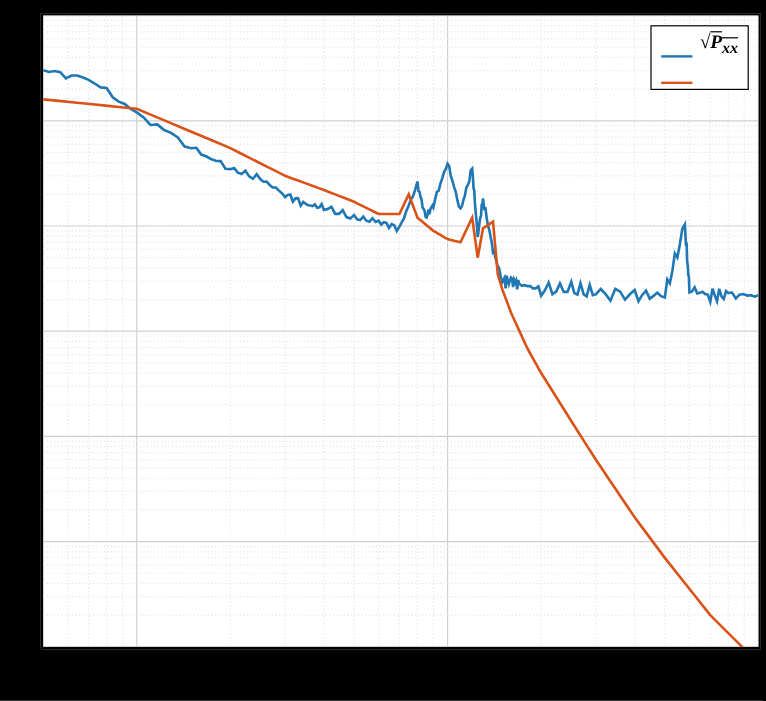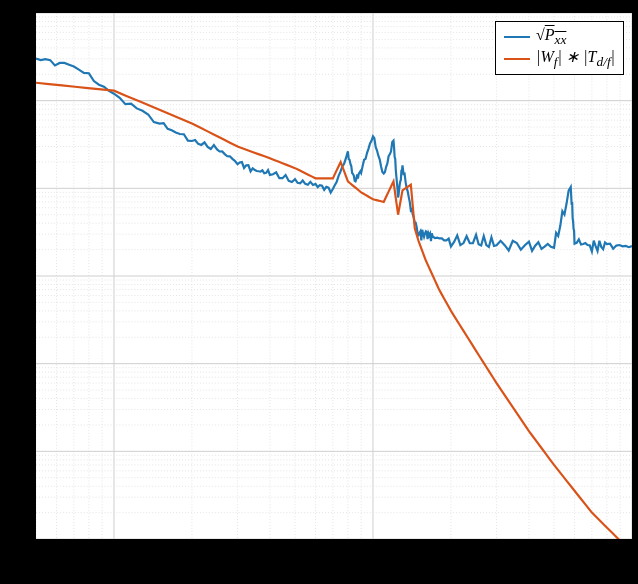--- a/index.html
+++ b/index.html
@@ -24,23 +24,24 @@
     right: 8px;
     top: 8px;
     background: #fff;
     border: 1px solid #000;
     padding: 4px 8px;
     font-size: 16px;
     z-index: 20;
   }
   .legend-row {
     display: flex;
-    align-items: center;
+    align-items: flex-end;
     gap: 6px;
     height: 22px;
+    font-weight: bold;
   }
   .legend-swatch {
     width: 26px;
     height: 2.5px;
   }
   .swatch-blue { background: #1f77b4; }
   .swatch-orange { background: #d95319; }
   .legend-label {
     color: #000;
     font-style: italic;
@@ -59,21 +60,20 @@
 <body>
 
 <div class="plot-area">
   <div class="legend">
     <div class="legend-row">
       <div class="legend-swatch swatch-blue"></div>
       <span class="legend-label">√<span style="text-decoration:overline"><i>P<sub>xx</sub></i></span></span>
     </div>
     <div class="legend-row">
       <div class="legend-swatch swatch-orange"></div>
-      <span class="legend-label">|<i>W<sub>f</sub></i>| ∗ |<i>T<sub>d/f</sub></i>|</span>
     </div>
   </div>
   <svg class="lines" viewBox="0 0 600 530" preserveAspectRatio="none">
     <g id="grid">
         <line x1="78.49441238868765" y1="0" x2="78.49441238868765" y2="530" stroke="#cfcfcf" stroke-width="1"></line>
         <line x1="339.24720619434385" y1="0" x2="339.24720619434385" y2="530" stroke="#cfcfcf" stroke-width="1"></line>
         <line x1="600" y1="0" x2="600" y2="530" stroke="#cfcfcf" stroke-width="1"></line>
         <line x1="0" y1="0" x2="0" y2="530" stroke="#e4e4e4" stroke-width="1" stroke-dasharray="1 2"></line>
         <line x1="20.646731123931243" y1="0" x2="20.646731123931243" y2="530" stroke="#e4e4e4" stroke-width="1" stroke-dasharray="1 2"></line>
         <line x1="38.103293556433165" y1="0" x2="38.103293556433165" y2="530" stroke="#e4e4e4" stroke-width="1" stroke-dasharray="1 2"></line>

